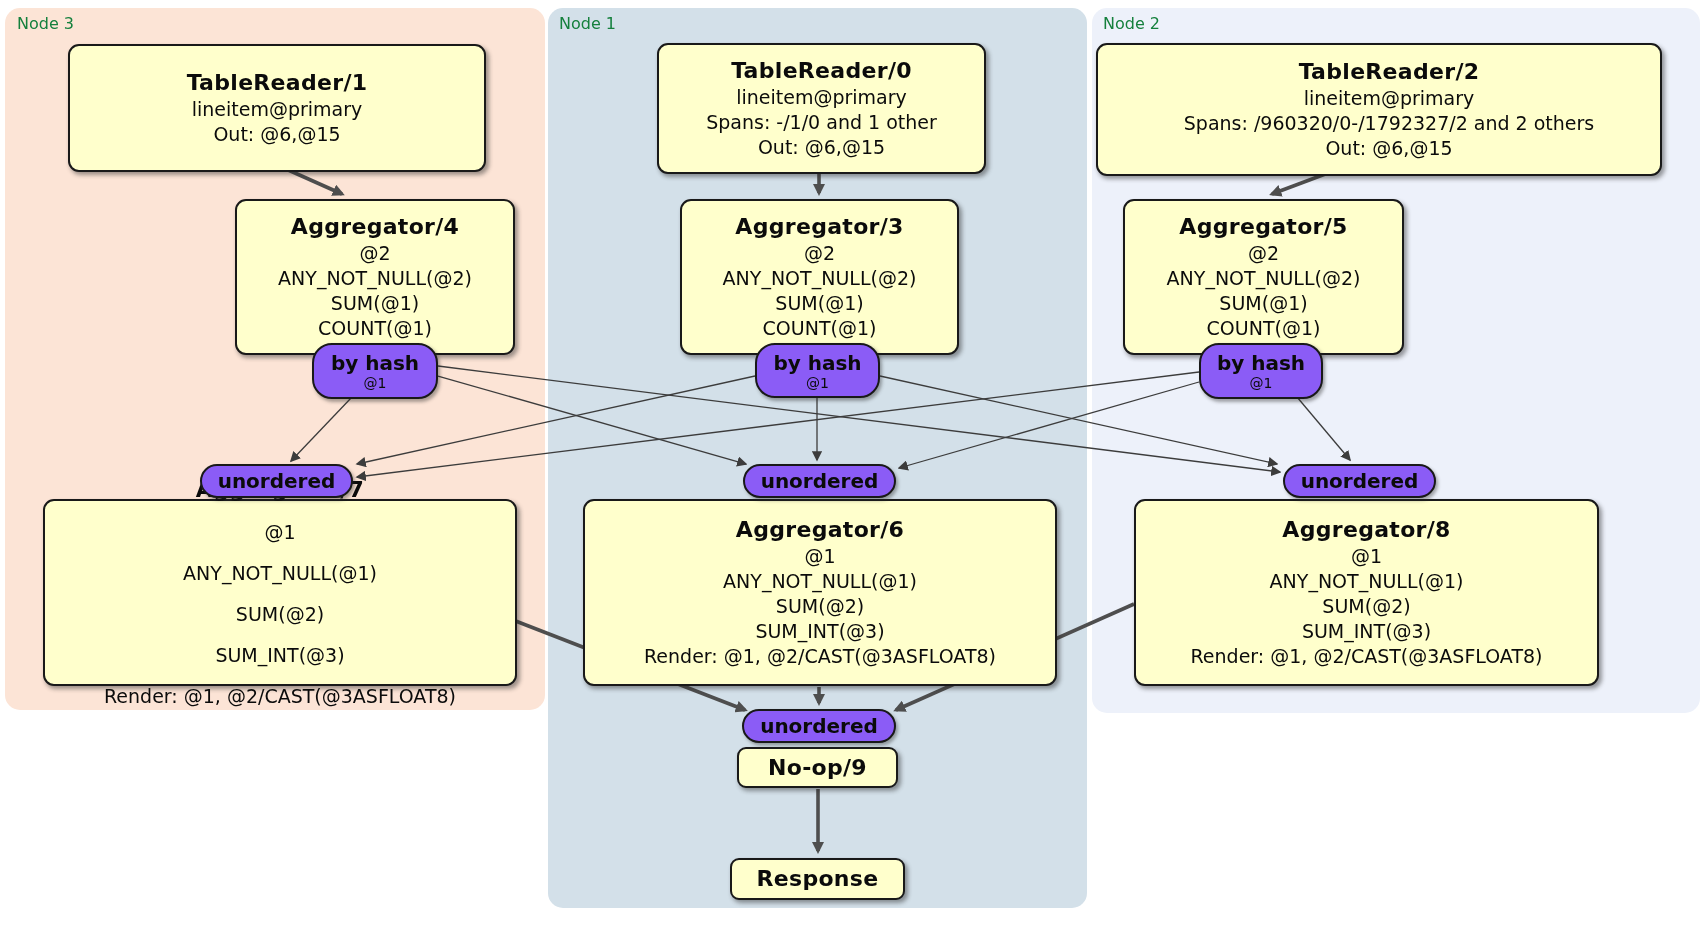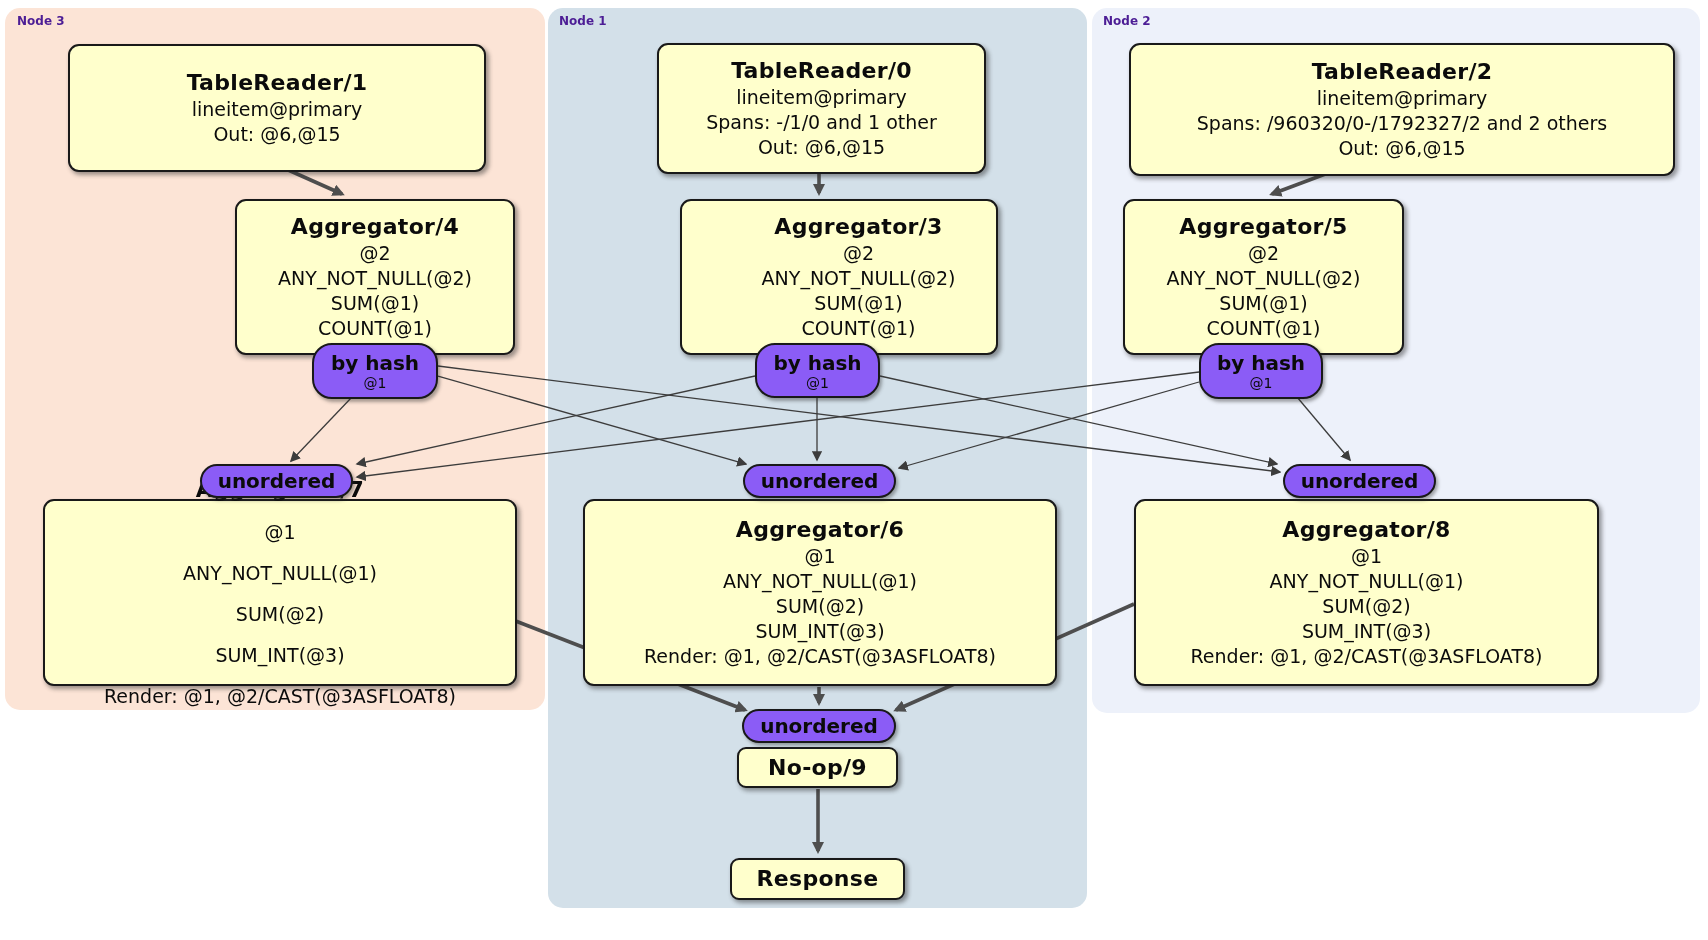--- a/index.html
+++ b/index.html
@@ -2,21 +2,21 @@
 <html><head>
 <meta charset="utf-8">
 <style>
   html,body{margin:0;padding:0;background:#ffffff;}
   #stage{
     position:relative;width:1708px;height:940px;overflow:hidden;
     font-family:"DejaVu Sans","Liberation Sans",sans-serif;color:#0b0b0b;
     background:#ffffff;
   }
   .band{position:absolute;border-radius:15px;}
-  .band-label{position:absolute;font-size:12px;color:#4c1d95;font-weight:bold;}
+  .band-label{position:absolute;font-size:16px;color:#15803d;}
   .pbox{
     position:absolute;background:#ffffcc;border:2px solid #191919;border-radius:11px;
     box-shadow:2.5px 3px 4px rgba(40,40,40,.45);
     display:flex;flex-direction:column;align-items:center;justify-content:center;
     text-align:center;line-height:25px;font-size:19px;z-index:3;
   }
   .ptitle{font-weight:bold;font-size:22px;line-height:28px;letter-spacing:.3px;}
   .pill{
     position:absolute;border:2px solid #191919;display:flex;flex-direction:column;
     align-items:center;justify-content:center;text-align:center;z-index:4;
@@ -78,36 +78,36 @@
     <div class="pline">Out: @6,@15</div>
   </div>
 
   <div class="pbox" style="left:657px;top:43px;width:325px;height:127px;">
     <div class="ptitle">TableReader/0</div>
     <div class="pline">lineitem@primary</div>
     <div class="pline">Spans: -/1/0 and 1 other</div>
     <div class="pline">Out: @6,@15</div>
   </div>
 
-  <div class="pbox" style="left:1129px;top:43px;width:542px;height:129px;">
+  <div class="pbox" style="left:1096px;top:43px;width:542px;height:129px;padding-left:20px;">
     <div class="ptitle">TableReader/2</div>
     <div class="pline">lineitem@primary</div>
     <div class="pline">Spans: /960320/0-/1792327/2 and 2 others</div>
     <div class="pline">Out: @6,@15</div>
   </div>
 
   <div class="pbox" style="left:235px;top:199px;width:276px;height:152px;">
     <div class="ptitle">Aggregator/4</div>
     <div class="pline">@2</div>
     <div class="pline">ANY_NOT_NULL(@2)</div>
     <div class="pline">SUM(@1)</div>
     <div class="pline">COUNT(@1)</div>
   </div>
 
-  <div class="pbox" style="left:680px;top:199px;width:275px;height:152px;padding-left:39px;">
+  <div class="pbox" style="left:680px;top:199px;width:275px;height:152px;">
     <div class="ptitle">Aggregator/3</div>
     <div class="pline">@2</div>
     <div class="pline">ANY_NOT_NULL(@2)</div>
     <div class="pline">SUM(@1)</div>
     <div class="pline">COUNT(@1)</div>
   </div>
 
   <div class="pbox" style="left:1123px;top:199px;width:277px;height:152px;">
     <div class="ptitle">Aggregator/5</div>
     <div class="pline">@2</div>

